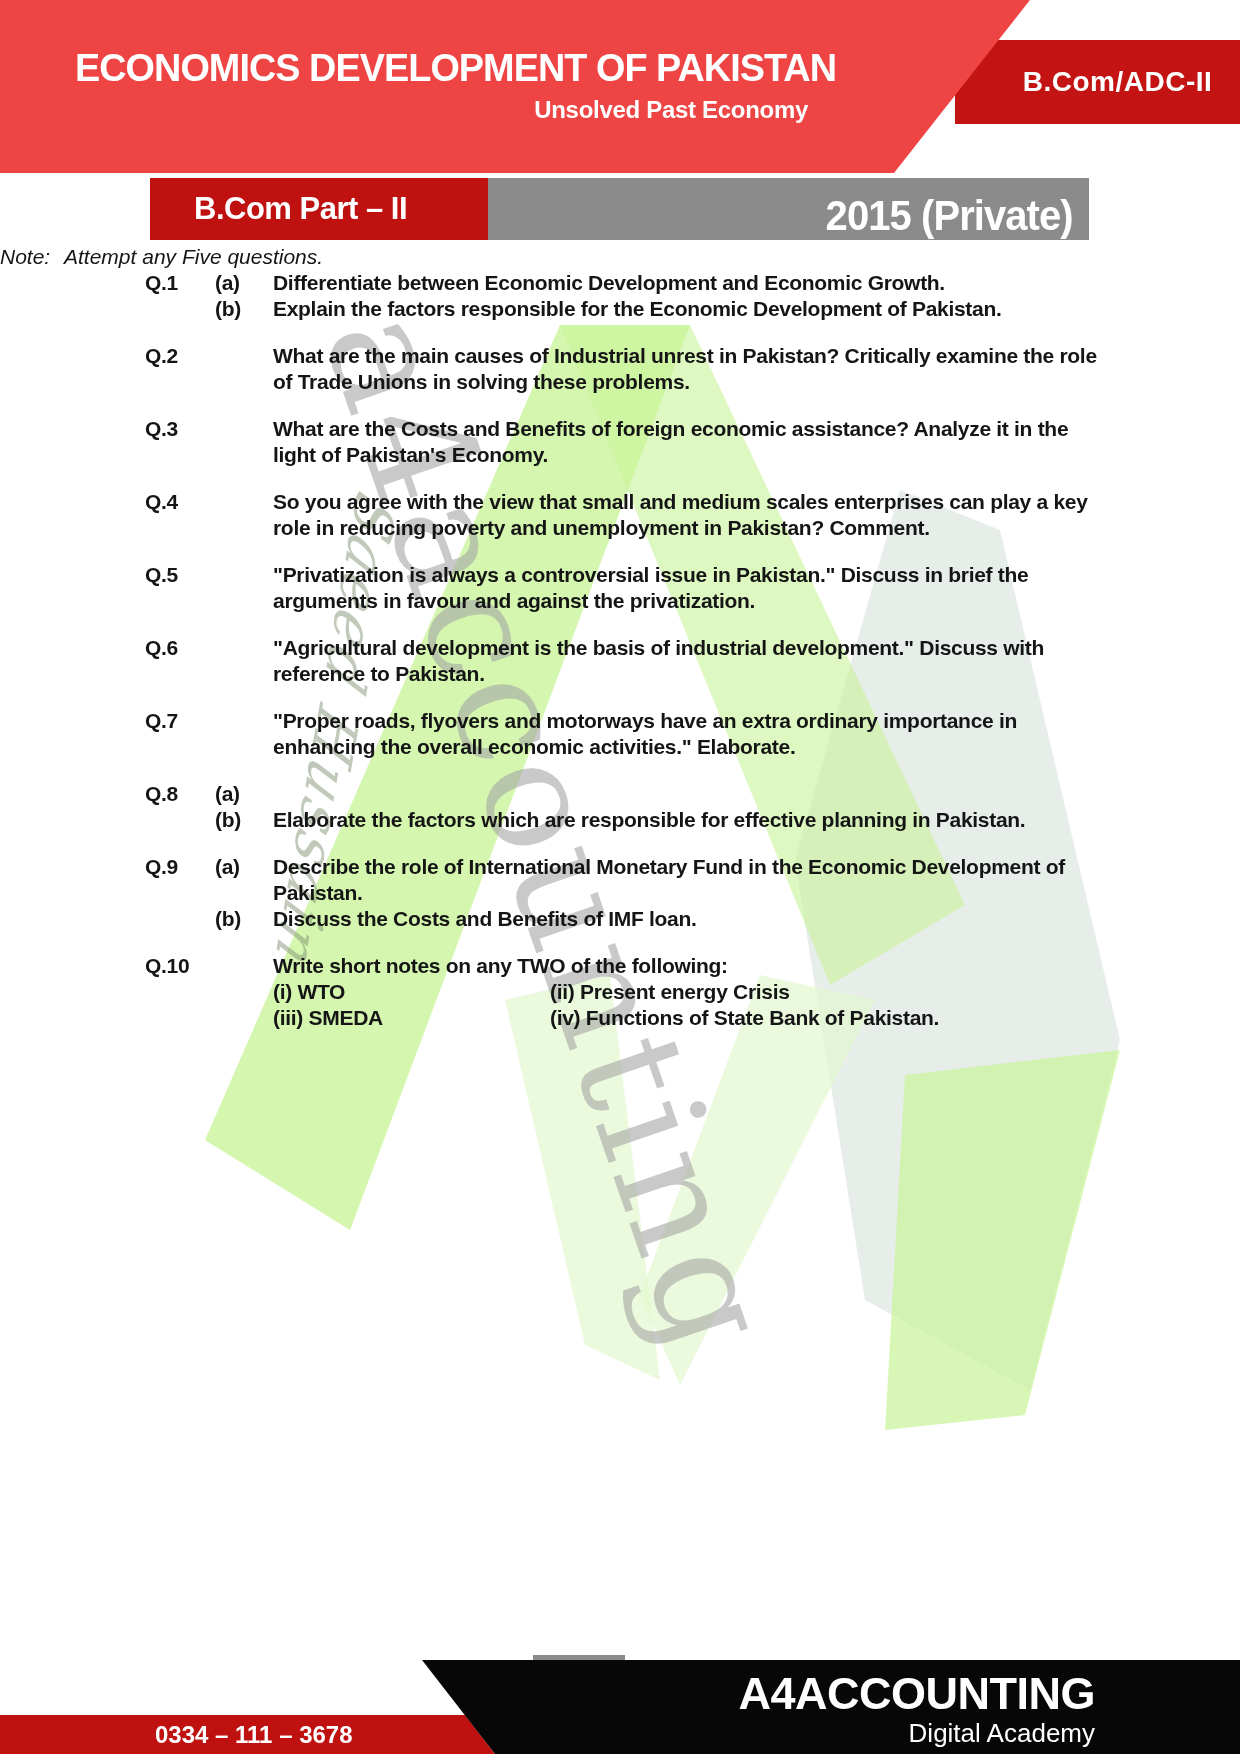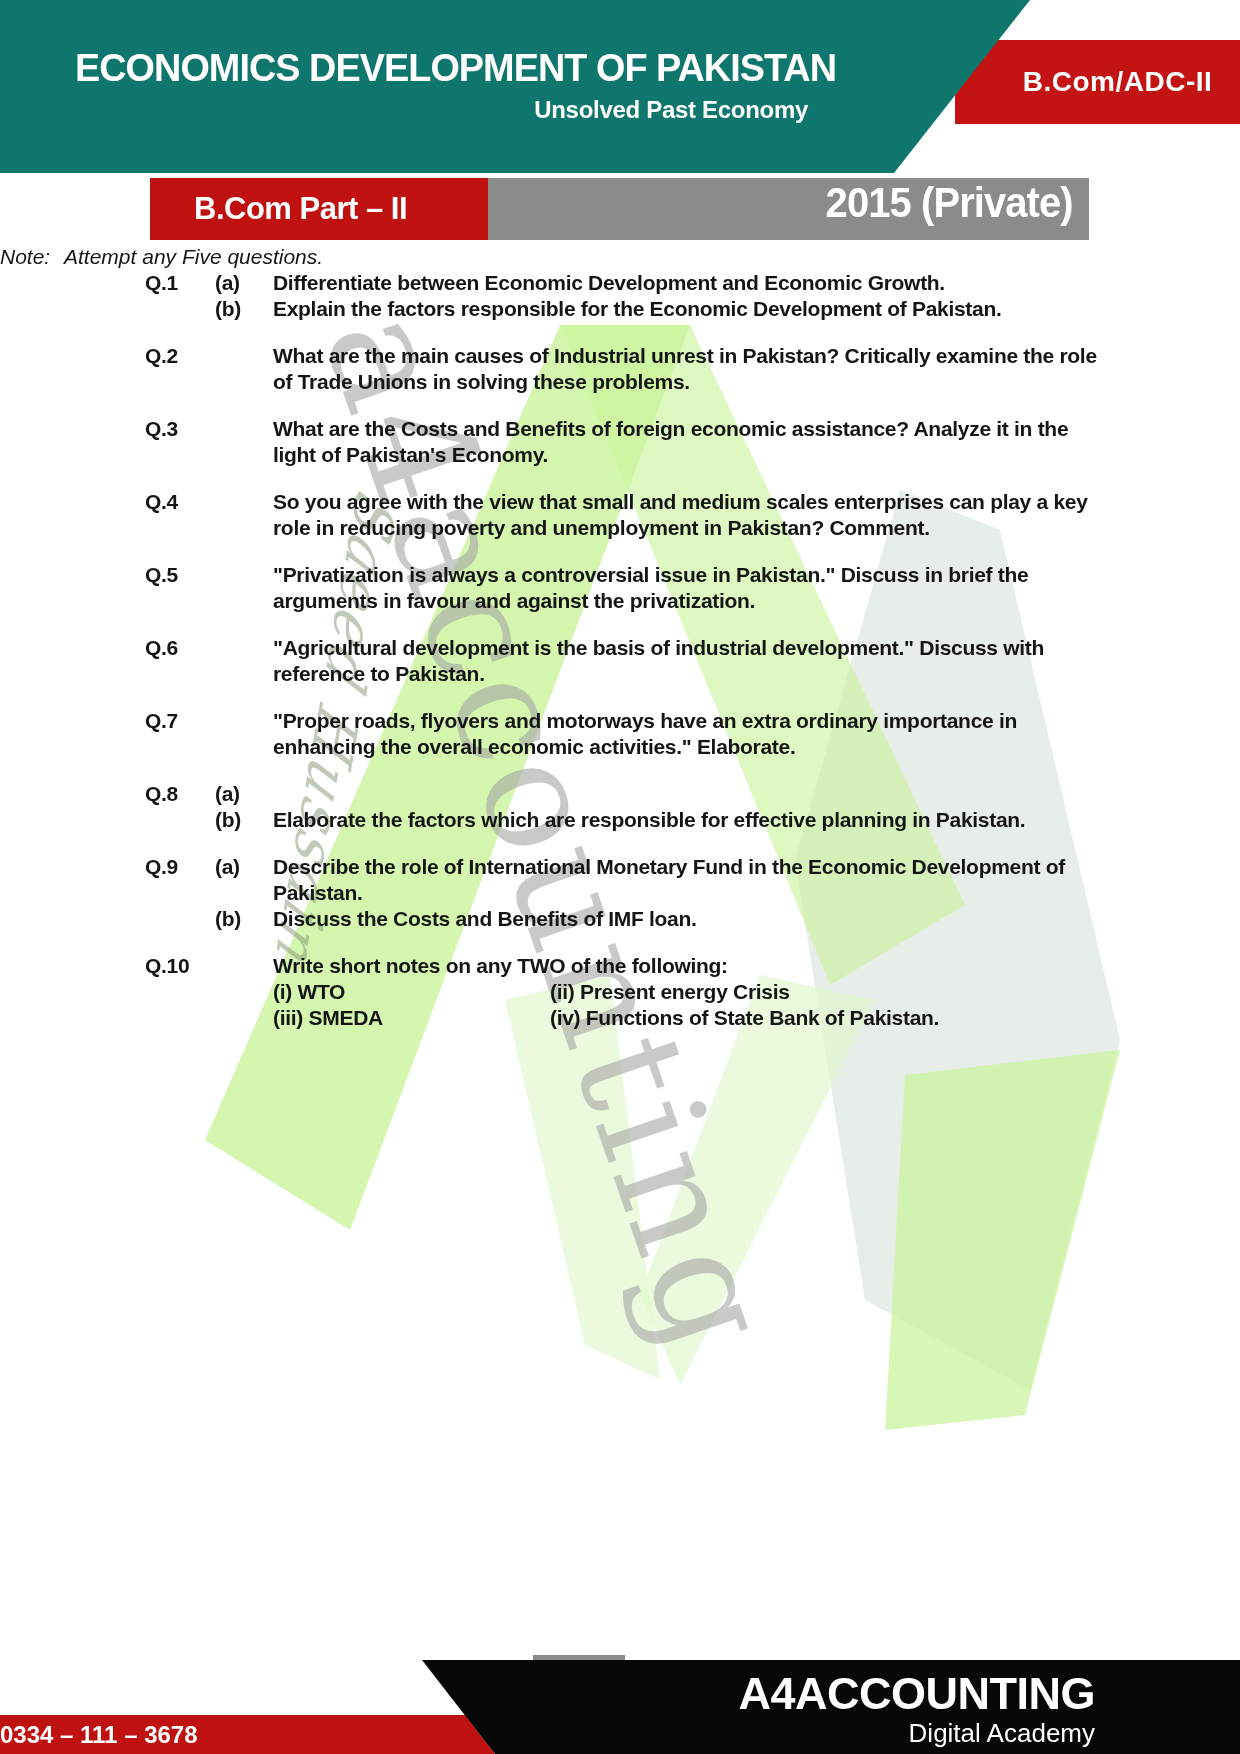--- a/index.html
+++ b/index.html
@@ -4,34 +4,34 @@
 <style>
   html,body{margin:0;padding:0;background:#ffffff;}
   .page{position:relative;width:1240px;height:1754px;background:#ffffff;overflow:hidden;
         font-family:"Liberation Sans",sans-serif;}
 
   
   .hdr-badge{position:absolute;top:40px;right:0;width:285px;height:84px;background:#c31313;
              z-index:3;display:flex;align-items:center;justify-content:center;
              padding-left:40px;box-sizing:border-box;}
   .hdr-badge span{color:#fff;font-size:28px;font-weight:bold;letter-spacing:0.5px;}
-  .hdr-black{position:absolute;top:0;left:0;width:1240px;height:173px;background:#0f766e;
+  .hdr-black{position:absolute;top:0;left:0;width:1240px;height:173px;background:#ef4444;
              clip-path:polygon(0 0,1030px 0,894px 173px,0 173px);z-index:4;}
   .hdr-title{position:absolute;left:75px;top:46px;width:740px;color:#fff;font-size:39px;
              font-weight:bold;letter-spacing:-1px;white-space:nowrap;transform:scaleX(.97);
              transform-origin:left center;}
   .hdr-sub{position:absolute;left:75px;top:96px;width:733px;text-align:right;color:#fff;
            font-size:24px;font-weight:bold;letter-spacing:-0.3px;}
 
   
   .bar-left{position:absolute;top:178px;left:150px;width:338px;height:62px;background:#c01111;
             z-index:3;display:flex;align-items:center;padding-left:44px;box-sizing:border-box;}
   .bar-left span{color:#fff;font-size:31px;font-weight:bold;letter-spacing:-0.5px;}
   .bar-right{position:absolute;top:178px;left:488px;width:601px;height:62px;background:#8b8b8b;
-             z-index:3;display:flex;align-items:flex-start;justify-content:flex-end;
+             z-index:3;display:flex;align-items:flex-end;justify-content:flex-end;
              padding-right:16px;box-sizing:border-box;}
   .bar-right span{color:#fff;font-size:43px;font-weight:bold;letter-spacing:-1px;
                   transform:scaleX(.93);transform-origin:right center;white-space:nowrap;}
 
   
   .content{position:absolute;top:243px;left:0;width:1240px;z-index:2;color:#151515;}
   .note-row{display:flex;font-size:21px;font-style:italic;
             line-height:27px;margin-bottom:0;}
   .note-label{width:64px;}
   .question{display:flex;margin:0 0 21px 145px;font-size:21px;font-weight:bold;
@@ -58,21 +58,21 @@
   
   .ftr-accent{position:absolute;top:1655px;left:533px;width:92px;height:6px;background:#8b8b8b;z-index:3;}
   .ftr-black{position:absolute;top:1660px;left:0;width:1240px;height:94px;background:#070707;
              clip-path:polygon(422px 0,1240px 0,1240px 94px,495px 94px);z-index:4;}
   .ftr-brand{position:absolute;right:145px;top:8px;color:#fff;font-size:45px;font-weight:bold;
              letter-spacing:-0.5px;white-space:nowrap;}
   .ftr-tag{position:absolute;right:145px;top:58px;color:#fff;font-size:26px;white-space:nowrap;}
   .ftr-red{position:absolute;top:1715px;left:0;width:495px;height:39px;background:#c01111;
            clip-path:polygon(0 0,465px 0,495px 39px,0 39px);z-index:3;
            display:flex;align-items:center;}
-  .ftr-red span{color:#fff;font-size:24px;font-weight:bold;white-space:nowrap;}
+  .ftr-red span{color:#fff;font-size:24px;font-weight:bold;margin-left:155px;white-space:nowrap;}
 </style>
 </head>
 <body>
 
 <div class="page">
 
   <div class="wm">
     <svg width="1240" height="1754" viewBox="0 0 1240 1754">
 
       <polygon points="900,490 1000,530 1120,1040 1030,1390 865,1300 795,860" fill="#dfe7e2" opacity="0.75"></polygon>

